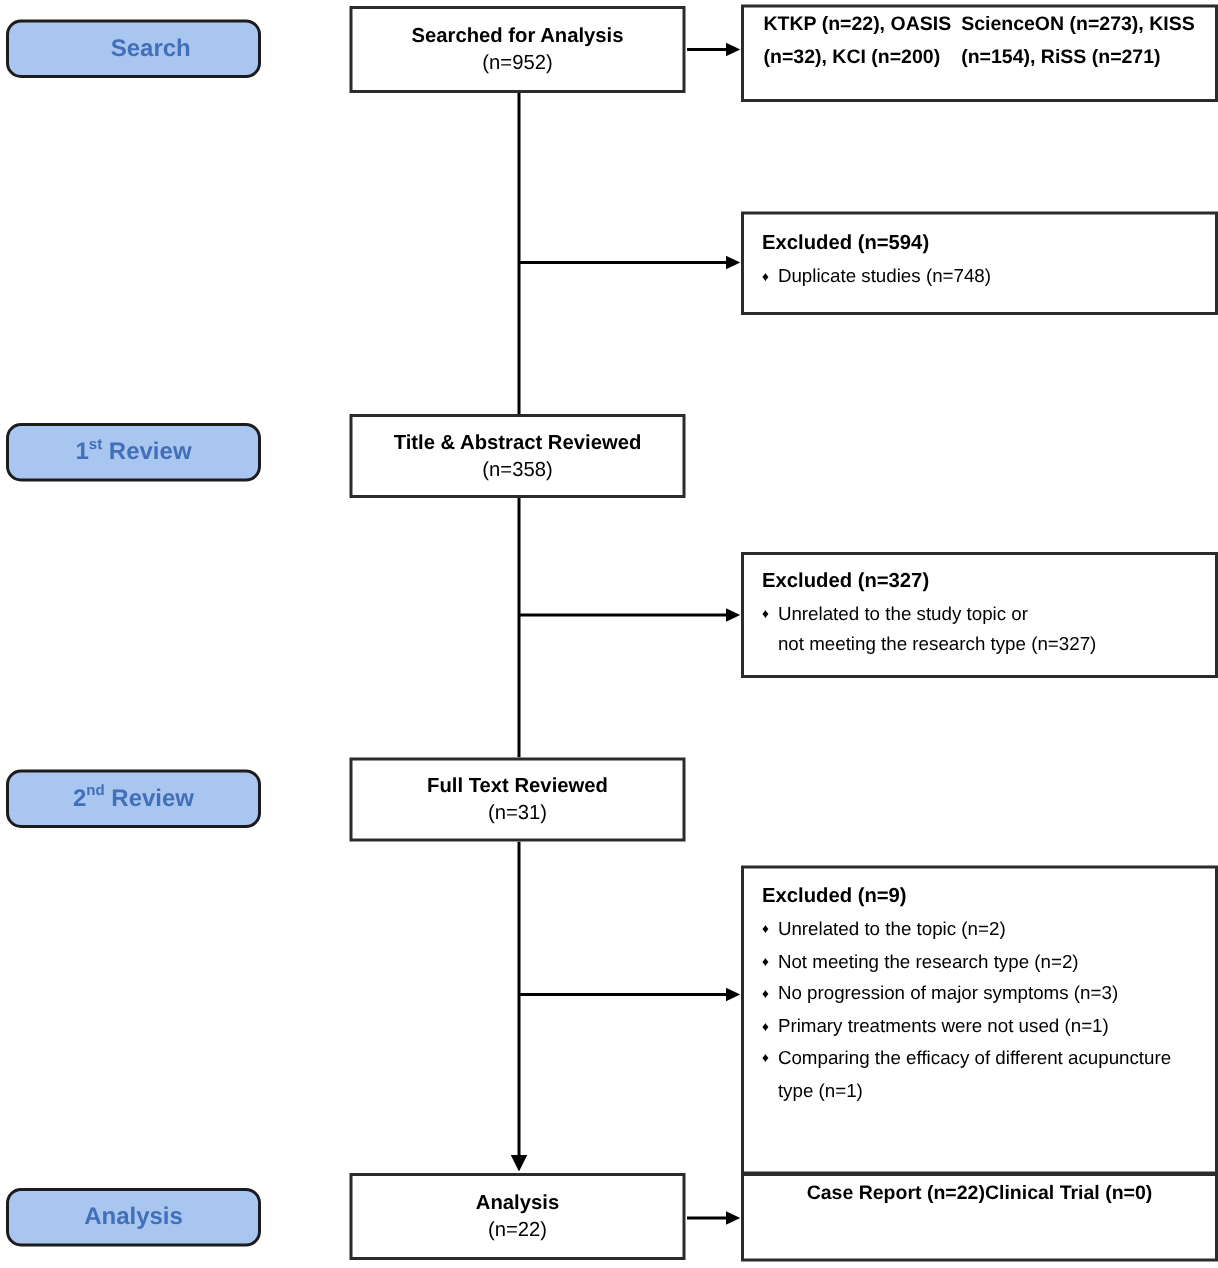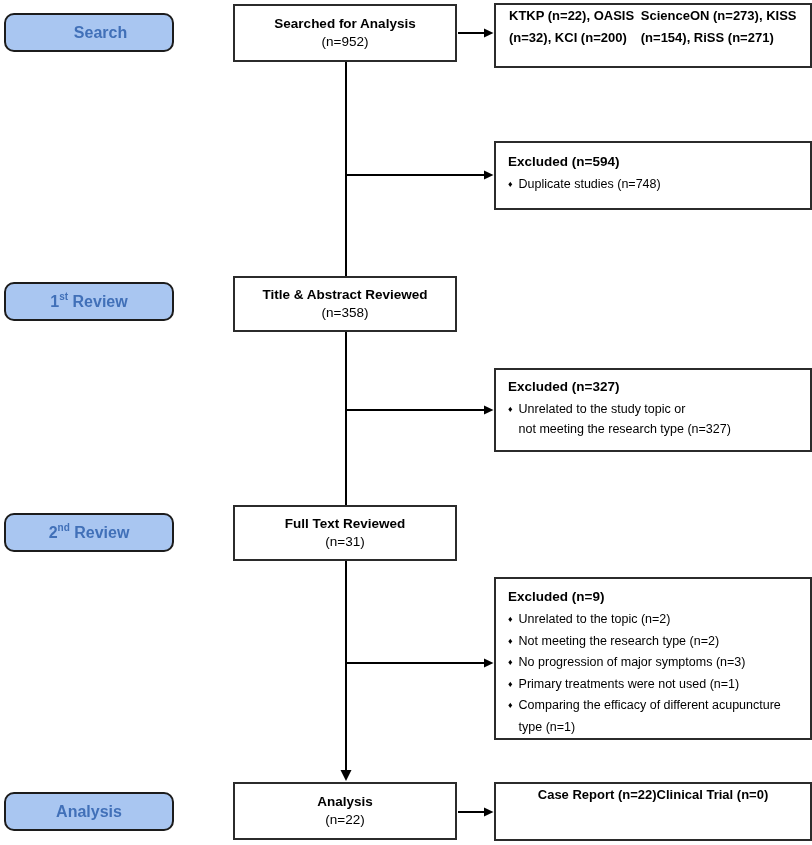--- a/index.html
+++ b/index.html
@@ -47,21 +47,21 @@
     position:absolute;left:494px;width:318px;box-sizing:border-box;
     background:var(--box-fill,#fff);border:2px solid var(--box-border,#2b2b2b);
   }
   .twolines{display:flex;justify-content:center;
     padding:0 13px;font-weight:bold;font-size:13px;line-height:22px;}
   #db{top:3px;height:65px;}
   #result{top:782px;height:59px;}
 
   #e594{top:141px;height:69px;padding:11px 12px 16px;}
   #e327{top:368px;height:84px;padding:9px 12px 0;}
-  #e9{top:577px;height:163px;padding:10px 12px 0;}
+  #e9{top:577px;height:206px;padding:10px 12px 0;}
   .extitle{font-weight:bold;font-size:13.5px;margin-bottom:5px;}
   .bullet{display:flex;gap:6px;font-size:12.5px;line-height:20px;}
   .bullet .d{font-size:9px;line-height:inherit;}
   .bullet .tx{white-space:pre-line;}
   #e9 .bullet{line-height:21.5px;}
 </style>
 </head>
 <body>
 
 <div class="canvas">

